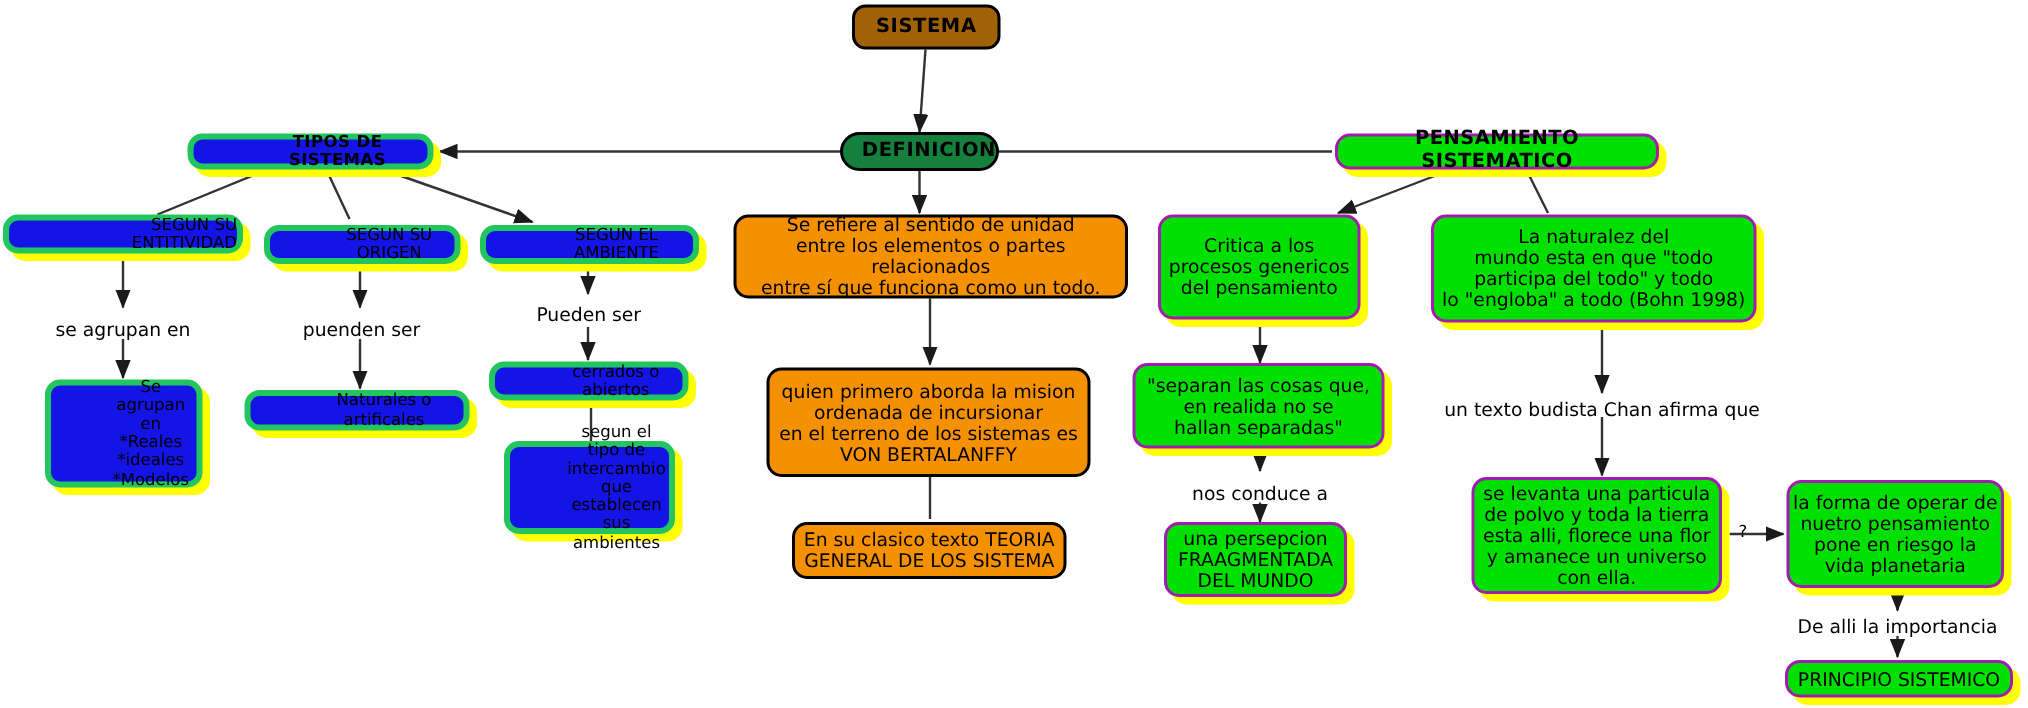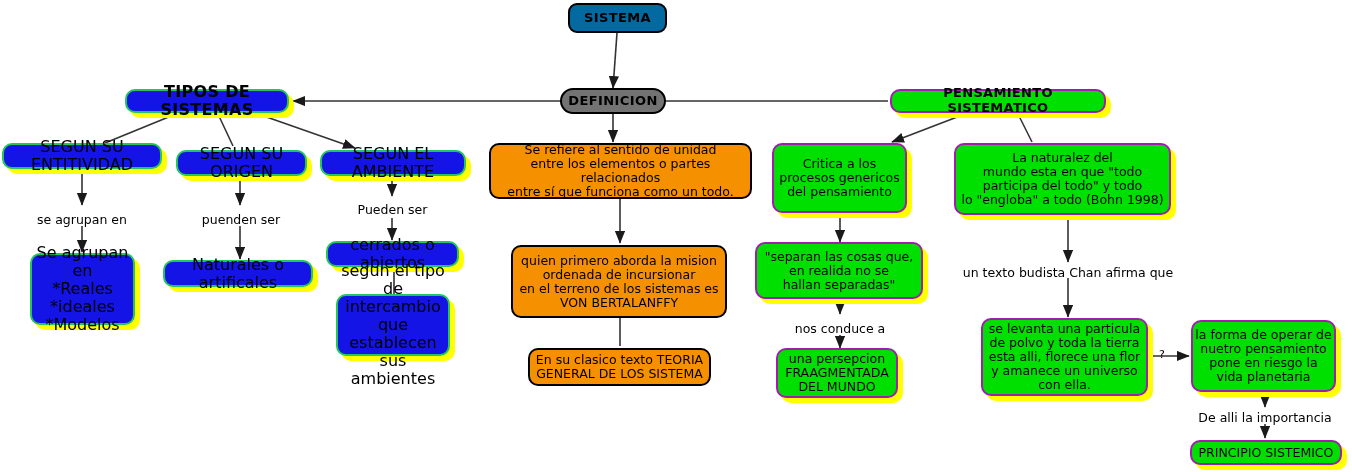--- a/index.html
+++ b/index.html
@@ -35,43 +35,45 @@
     display: flex;
     align-items: center;
     justify-content: center;
     text-align: center;
     color: #000000;
     line-height: 1.12;
     white-space: pre-line;
   }
   
   .n-root {
-    background: #0369a1;
+    background: #a16207;
     border: 2px solid #000000;
     border-radius: 9px;
     font-weight: bold;
     font-size: 13px;
     letter-spacing: 0.4px;
   }
   
   .n-pill {
-    background: #737373;
+    background: #15803d;
     border: 2px solid #000000;
     border-radius: 13px;
     font-weight: bold;
     font-size: 13px;
     letter-spacing: 0.4px;
+    justify-content: flex-end;
   }
   
   .n-blue {
     background: #1414e6;
-    border: 2px solid #22c55e;
+    border: 4px solid #22c55e;
     border-radius: 10px;
-    font-size: 16px;
+    font-size: 11px;
     box-shadow: 5px 5px 0 0 #ffff00;
+    padding-left: 36px;
   }
   .n-blue.bold {
     font-weight: bold;
     letter-spacing: 0.3px;
   }
   
   .n-green {
     background: #00e000;
     border: 2px solid #a21caf;
     border-radius: 10px;
@@ -172,21 +174,21 @@
   </div>
 
   <div class="node n-blue bold" style="left:125px; top:89px; width:164px; height:24px;">
     <span>TIPOS DE SISTEMAS</span>
   </div>
 
   <div class="node n-green bold" style="left:890px; top:89px; width:216px; height:24px;">
     <span>PENSAMIENTO SISTEMATICO</span>
   </div>
 
-  <div class="node n-blue" style="left:2px; top:143px; width:160px; height:26px;">
+  <div class="node n-blue" style="left:2px; top:143px; width:160px; height:26px;text-align:right;">
     <span>SEGUN SU ENTITIVIDAD</span>
   </div>
 
   <div class="node n-blue" style="left:176px; top:150px; width:131px; height:26px;">
     <span>SEGUN SU ORIGEN</span>
   </div>
 
   <div class="node n-blue" style="left:320px; top:150px; width:146px; height:26px;">
     <span>SEGUN EL AMBIENTE</span>
   </div>

